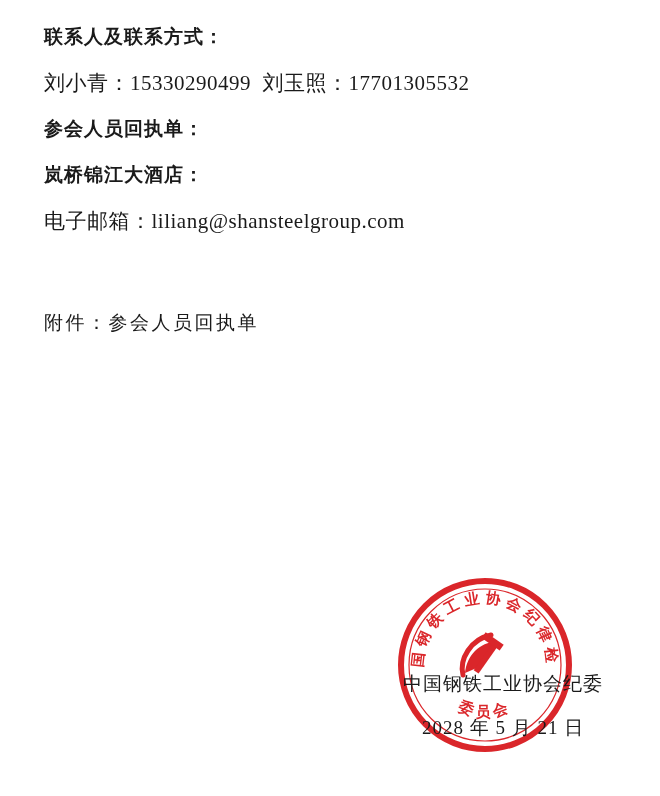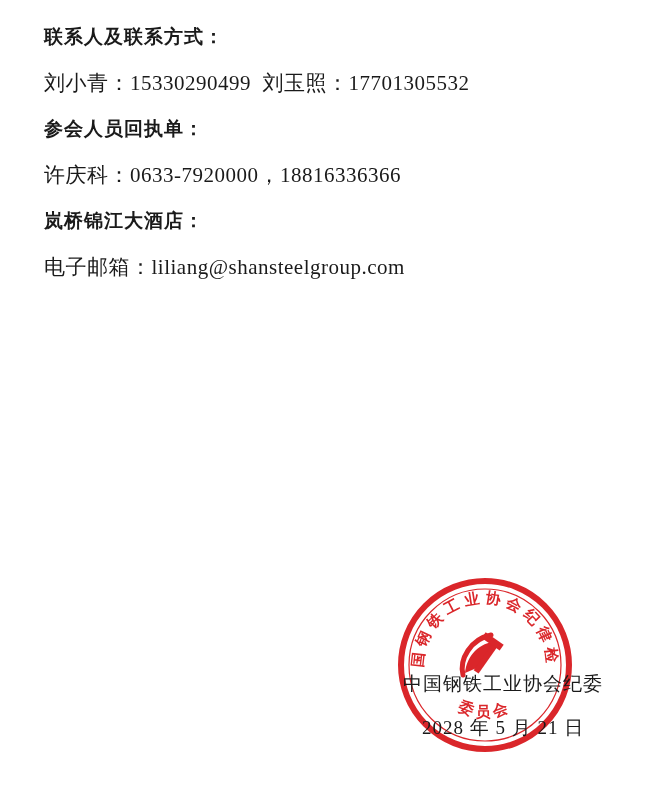--- a/index.html
+++ b/index.html
@@ -79,26 +79,26 @@
   }
 </style>
 </head>
 <body>
 
 <div class="page">
 
   <div class="line bold">联系人及联系方式：</div>
   <div class="line">刘小青：15330290499  刘玉照：17701305532</div>
   <div class="line bold">参会人员回执单：</div>
-  <div class="line">许庆科：0633-7920000，18816336366</div>
   <div class="line bold">岚桥锦江大酒店：</div>
   <div class="line">电子邮箱：liliang@shansteelgroup.com</div>
 
   <div class="spacer-lg"></div>
 
+  <div class="attach">附件：参会人员回执单</div>
 
   <div class="seal">
     <svg width="180" height="180" viewBox="0 0 180 180" xmlns="http://www.w3.org/2000/svg">
       <circle cx="90" cy="90" r="84" fill="none" stroke="#d8161a" stroke-width="6"></circle>
       <circle cx="90" cy="90" r="76" fill="none" stroke="#d8161a" stroke-width="1.2"></circle>
 
       <g transform="translate(90,86)">
         <path d="M -20 12 C -18 -6 -6 -18 12 -20 C 4 -12 -2 -4 -6 6 Z" fill="#d8161a"></path>
         <path d="M -22 14 C -26 -2 -14 -22 6 -26" fill="none" stroke="#d8161a" stroke-width="5" stroke-linecap="round"></path>
         <rect x="-4" y="-20" width="6" height="34" fill="#d8161a" transform="rotate(35)"></rect>

